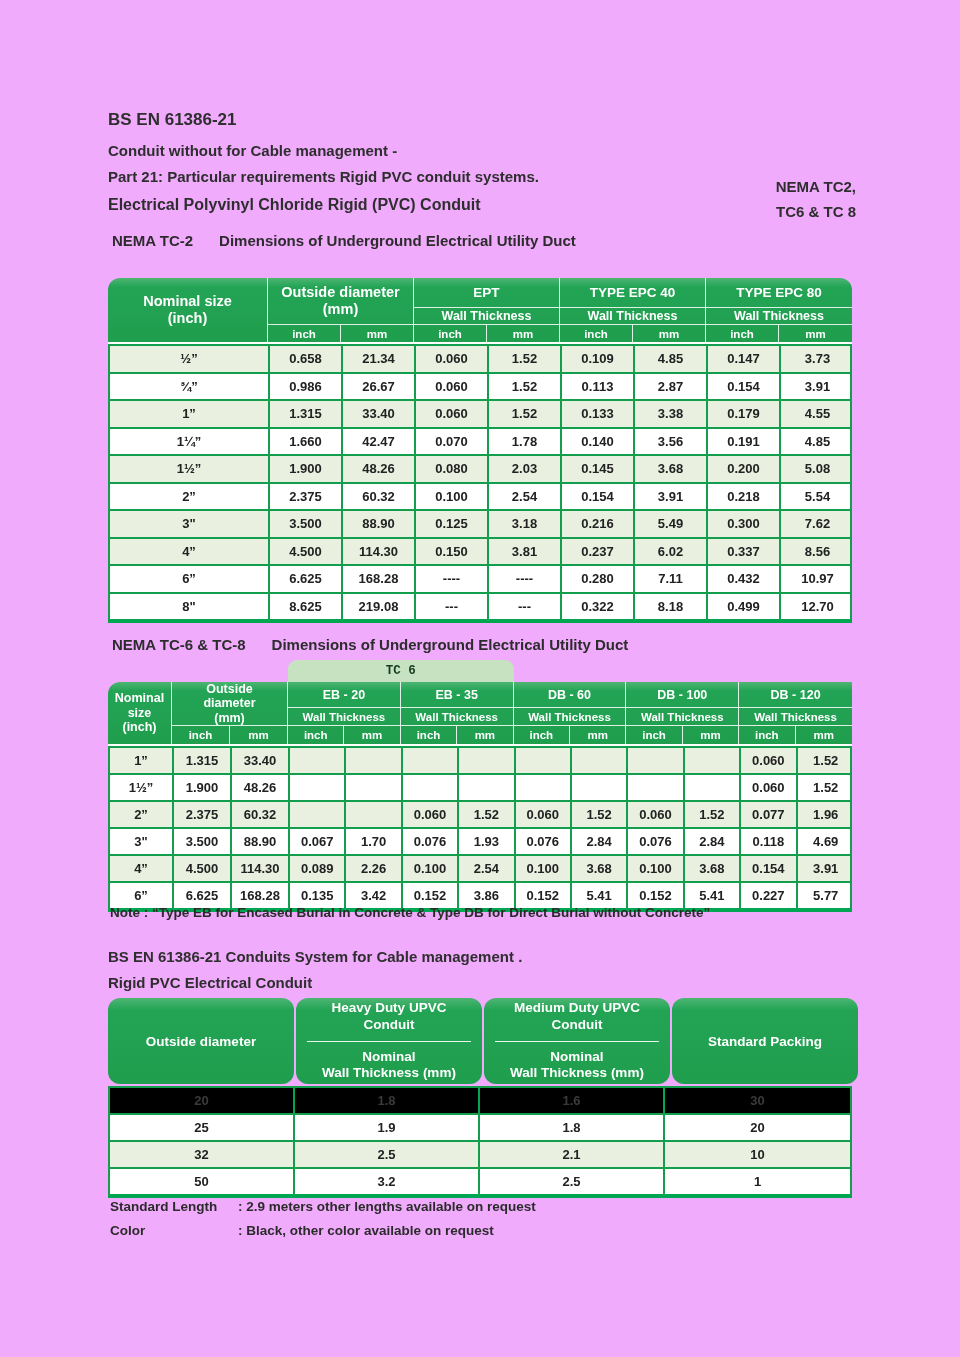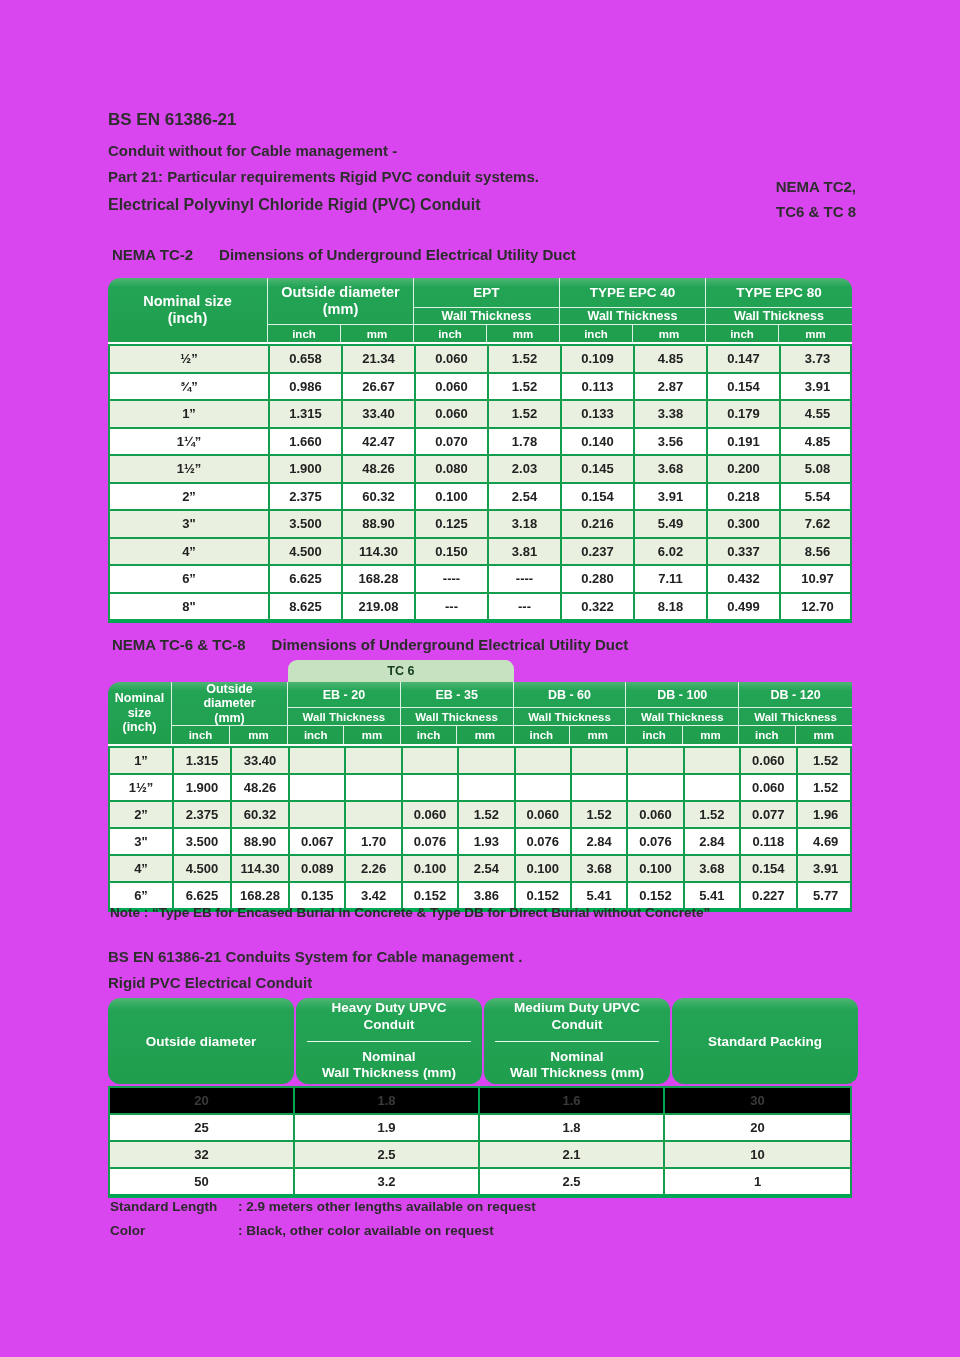--- a/index.html
+++ b/index.html
@@ -1,17 +1,17 @@
 <!DOCTYPE html>
 <html><head>
 <meta charset="utf-8">
 <style>
   html,body{margin:0;padding:0;background:#000;}
   .page{
-    position:relative;width:960px;height:1357px;background:#d946ef;
+    position:relative;width:960px;height:1357px;background:#f0abfc;
     font-family:"Liberation Sans", sans-serif;color:#2f2f2f;overflow:hidden;
   }
   .abs{position:absolute;}
   
   .doc-line{color:#2e2e2e;white-space:nowrap;}
   .b{font-weight:bold;}
   .sec-heading{color:#2c2c2c;font-weight:bold;font-size:15px;white-space:nowrap;}
   .sec-heading .lbl{margin-right:26px;}
   
   :root{
@@ -42,21 +42,21 @@
     color:#fff;font-weight:bold;border-right:1.5px solid rgba(255,255,255,.85);
     border-bottom:1.5px solid rgba(255,255,255,.85);}
   .hcell.norb{border-right:none;}
   .hcell.nobb{border-bottom:none;}
   .t1-body .row{grid-template-columns:160px repeat(8,73px);height:25.5px;}
   .t1-body .row:nth-child(odd){background:var(--pale);}
   .t1-body .row:nth-child(even){background:#fff;}
   .t1-body .row:nth-child(8){background:var(--pale);}
   .t1-body .row:nth-child(9){background:#fff;}
   
-  .t2-band{display:grid;grid-template-columns:180px 225.6px 338.4px;height:22px;}
+  .t2-band{display:grid;grid-template-columns:180px 225.6px 338.4px;height:22px;font-family:Liberation Mono, monospace;}
   .t2-band .bandcell{
     background:var(--band);color:#143c1e;font-weight:bold;font-size:12.5px;
     display:flex;align-items:center;justify-content:center;
     border-radius:9px 9px 0 0;border-right:2px solid rgba(255,255,255,.9);
   }
   .t2-band .bandcell:last-child{border-right:none;}
   .t2-header{
     display:grid;grid-template-columns:64px 58px 58px repeat(10,56.4px);
     grid-template-rows:26px 18px 18px;
     border-radius:12px 0 0 0;overflow:hidden;border-bottom:2px solid #fff;
@@ -91,21 +91,21 @@
 
 <div class="page">
 
   <div class="abs doc-line b" style="left:108px;top:110px;font-size:17px;">BS EN 61386-21</div>
   <div class="abs doc-line" style="left:108px;top:142px;font-size:15px;font-weight:600;">Conduit without for Cable management -</div>
   <div class="abs doc-line" style="left:108px;top:168px;font-size:15px;font-weight:600;">Part 21: Particular requirements Rigid PVC conduit systems.</div>
   <div class="abs doc-line b" style="left:108px;top:196px;font-size:16px;">Electrical Polyvinyl Chloride Rigid (PVC) Conduit</div>
   <div class="abs doc-line b" style="right:104px;top:178px;font-size:15px;text-align:center;">NEMA TC2,</div>
   <div class="abs doc-line b" style="right:104px;top:203px;font-size:15px;text-align:right;">TC6 &amp; TC 8</div>
 
-  <div class="abs sec-heading" style="left:112px;top:246px;">
+  <div class="abs sec-heading" style="left:112px;top:232px;">
     <span class="lbl">NEMA TC-2</span><span>Dimensions of Underground Electrical  Utility Duct</span>
   </div>
 
   <div class="abs" style="left:108px;top:278px;width:744px;">
     <div class="t1-header thead-green">
       <div class="hcell multi nobb" style="grid-row:1/4;grid-column:1;font-size:14.5px;">
         <span>Nominal size</span>
         <span>(inch)</span>
       </div>
       <div class="hcell multi" style="grid-row:1/3;grid-column:2/4;font-size:14.5px;">

